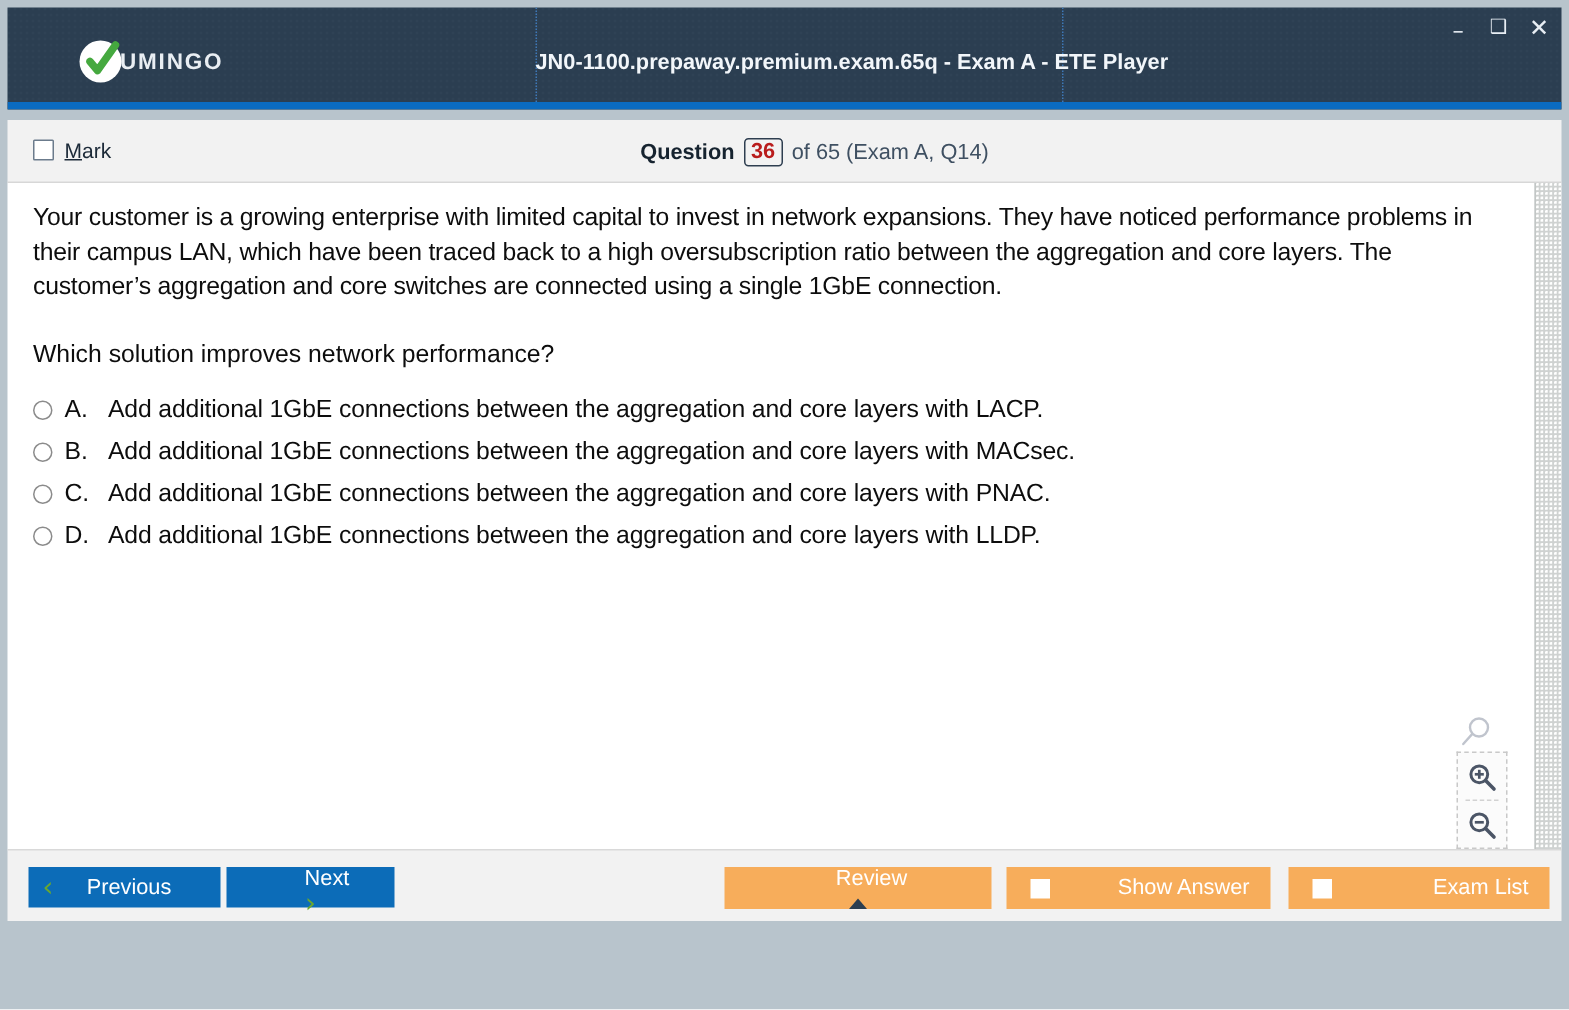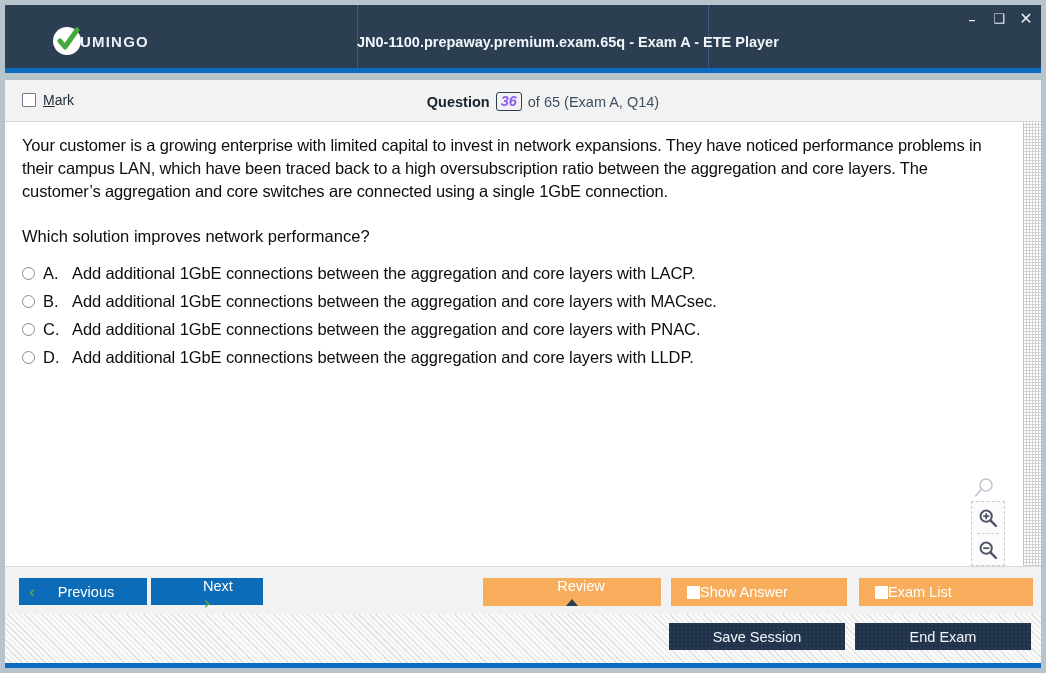--- a/index.html
+++ b/index.html
@@ -147,24 +147,23 @@
     align-items: center;
     gap: 6px;
     padding-left: 40px;
   }
   .qcounter .lbl { font-weight: bold; color: #16232f; }
   .qnum-box {
     border: 1px solid #2e3e50;
     border-radius: 3px;
     padding: 0px 4px 1px;
     font-weight: bold;
-    color: #8b5cf6;
+    color: #b91c1c;
     background: #f2f2f2;
     line-height: 16px;
-    font-style: italic;
   }
   .qcounter .rest { color: #3f5062; }
 
   
   .content {
     position: absolute;
     left: 5px; top: 122px;
     width: 1036px;
     height: 444px;
     background: #ffffff;
@@ -318,21 +317,21 @@
     border-bottom: 7px solid #2b3e51;
   }
   .btn-answer { left: 666px; width: 176px; }
   .btn-list   { left: 854px; width: 174px; }
   .chk-sq {
     width: 13px; height: 13px;
     background: #ffffff;
     margin-left: 16px;
     flex: none;
   }
-  .btn-answer .lbl, .btn-list .lbl { flex: 1; text-align: left; padding-right: 0; }
+  .btn-answer .lbl, .btn-list .lbl { flex: 1; text-align: right; padding-right: 14px; }
 
   
   .footer {
     position: absolute;
     left: 5px; top: 614px;
     width: 1036px;
     height: 54px;
     background: #f7f7f7;
     background-image: repeating-linear-gradient(
       45deg,
@@ -484,18 +483,14 @@
       <span class="chk-sq"></span>
       <span class="lbl">Show Answer</span>
     </div>
 
     <div class="btn btn-orange btn-list">
       <span class="chk-sq"></span>
       <span class="lbl">Exam List</span>
     </div>
   </div>
 
-  <div class="footer">
-    <div class="btn-dark btn-save">Save Session</div>
-    <div class="btn-dark btn-end">End Exam</div>
-  </div>
 
 </div>
 
 </body></html>

